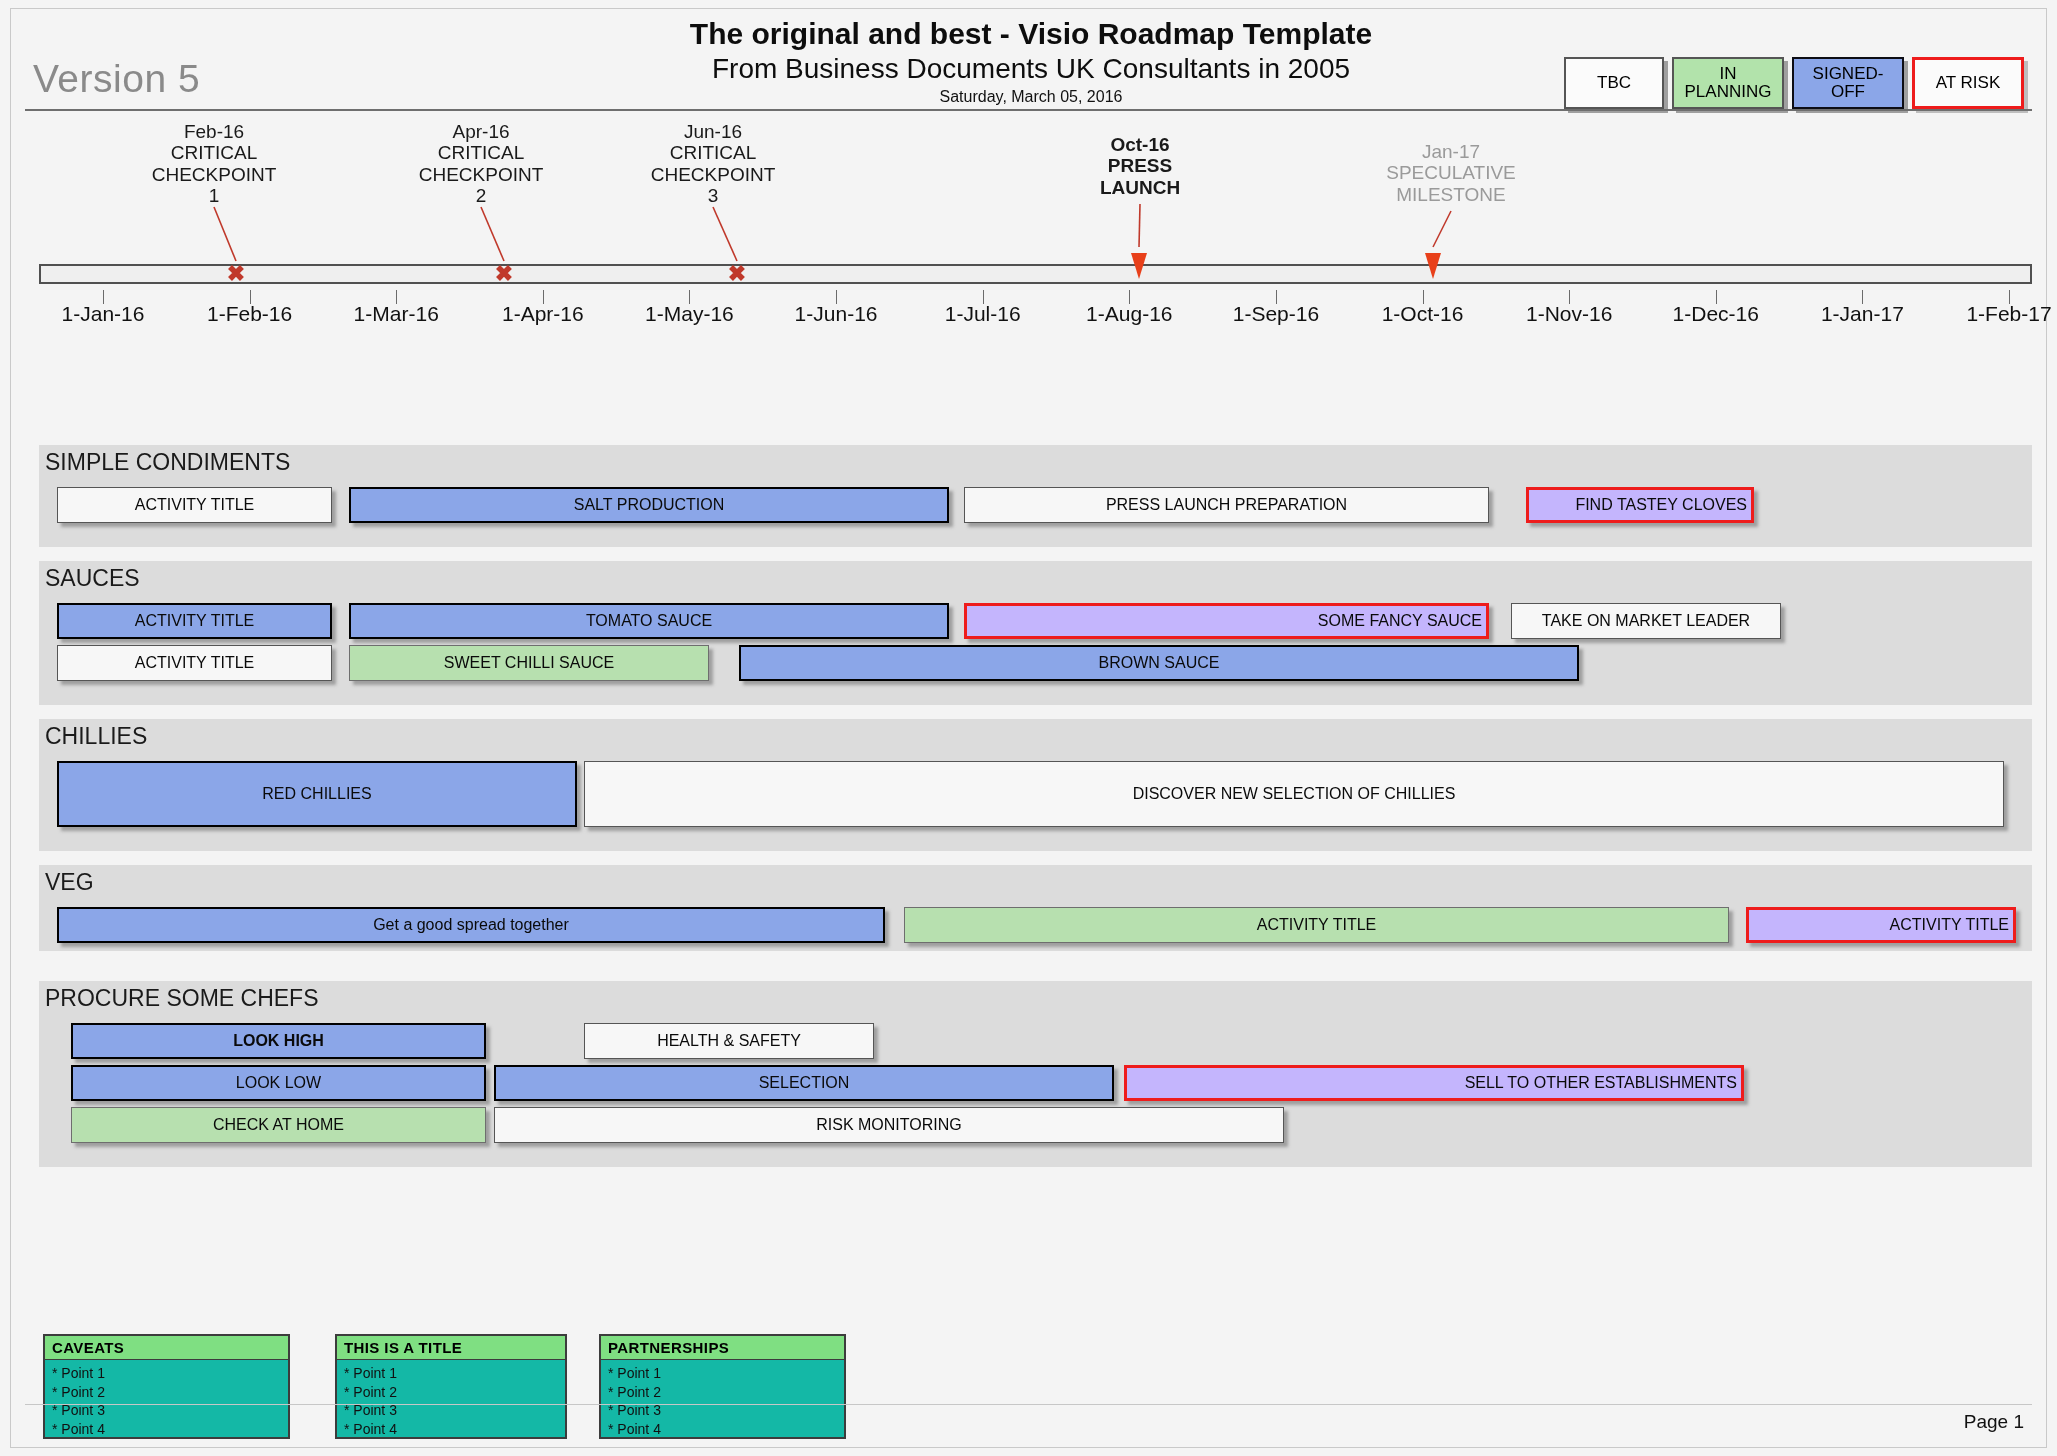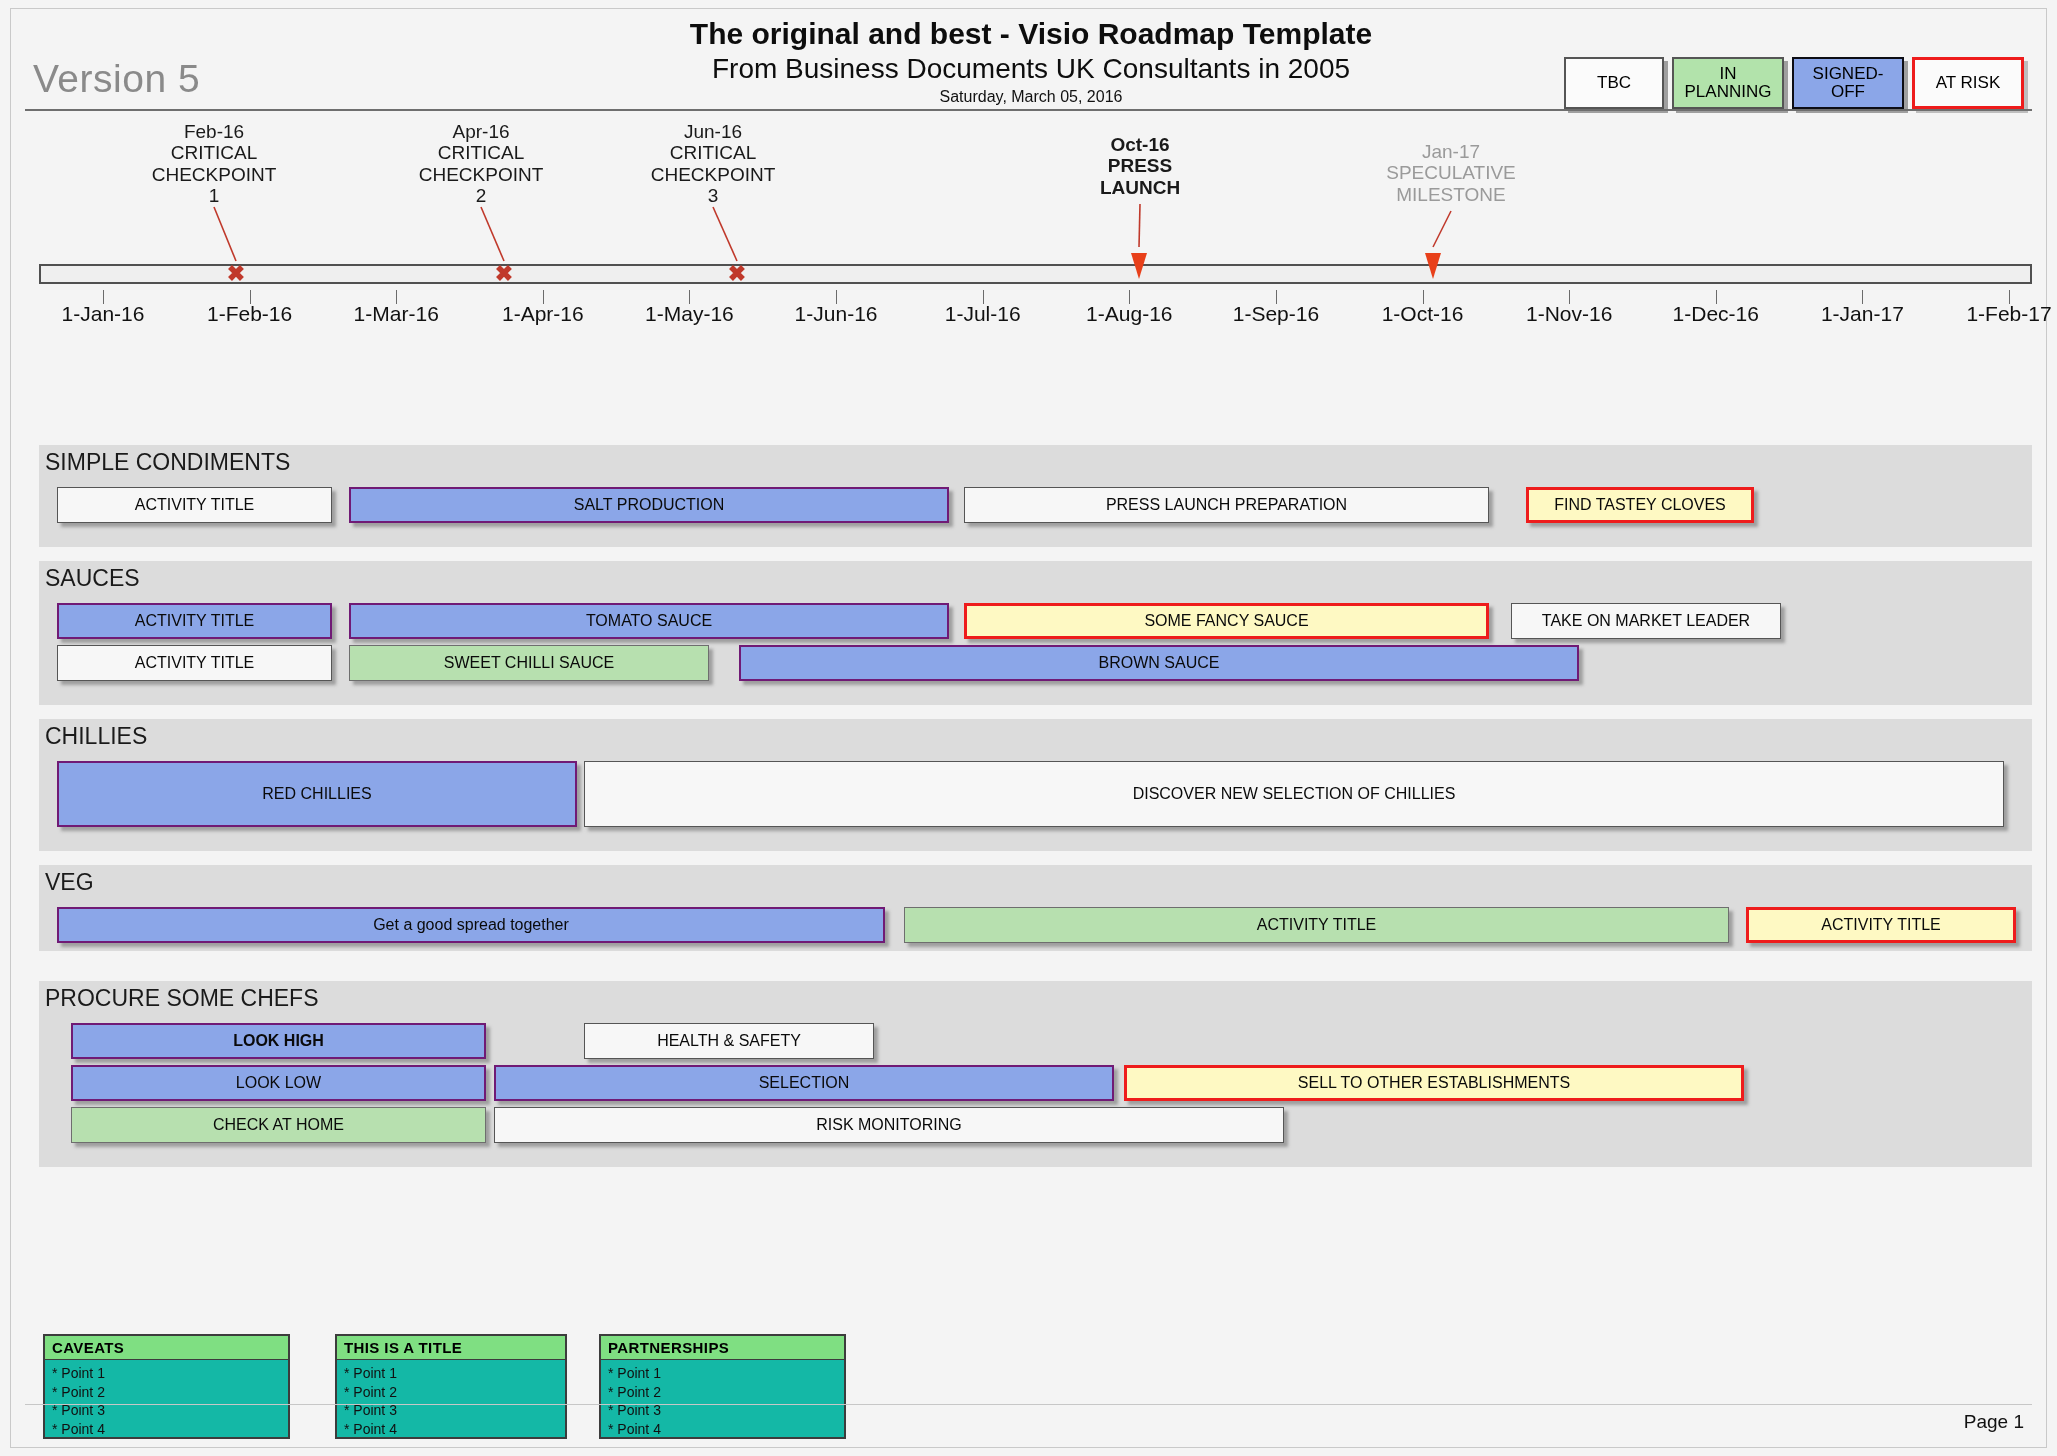--- a/index.html
+++ b/index.html
@@ -154,24 +154,24 @@
     justify-content: center;
     font-size: 16px;
     color: #0a0a0a;
     background: #f7f7f7;
     border: 1px solid #4a4a4a;
     box-shadow: 4px 4px 3px rgba(110,110,110,.55);
     white-space: nowrap;
     overflow: hidden;
     padding: 0 4px;
   }
-  .bar.blue  { background: #8ba6e8; border: 2px solid #701a75; }
+  .bar.blue  { background: #8ba6e8; border: 2px solid #000000; }
   .bar.green { background: #b7e0af; border: 1px solid #6e6e6e; }
   .bar.white { background: #f7f7f7; border: 1px solid #555; }
-  .bar.risk  { background: #fef9c3; border: 3px solid #ee1c1c; }
+  .bar.risk  { background: #c4b5fd; border: 3px solid #ee1c1c; justify-content: flex-end; }
   .bar.mixed { font-size: 16px; }
 
   
   .note {
     position: absolute;
     background: #14b8a6;
     border: 2px solid #3c3c3c;
   }
   .note-head {
     background: #7fdf82;

